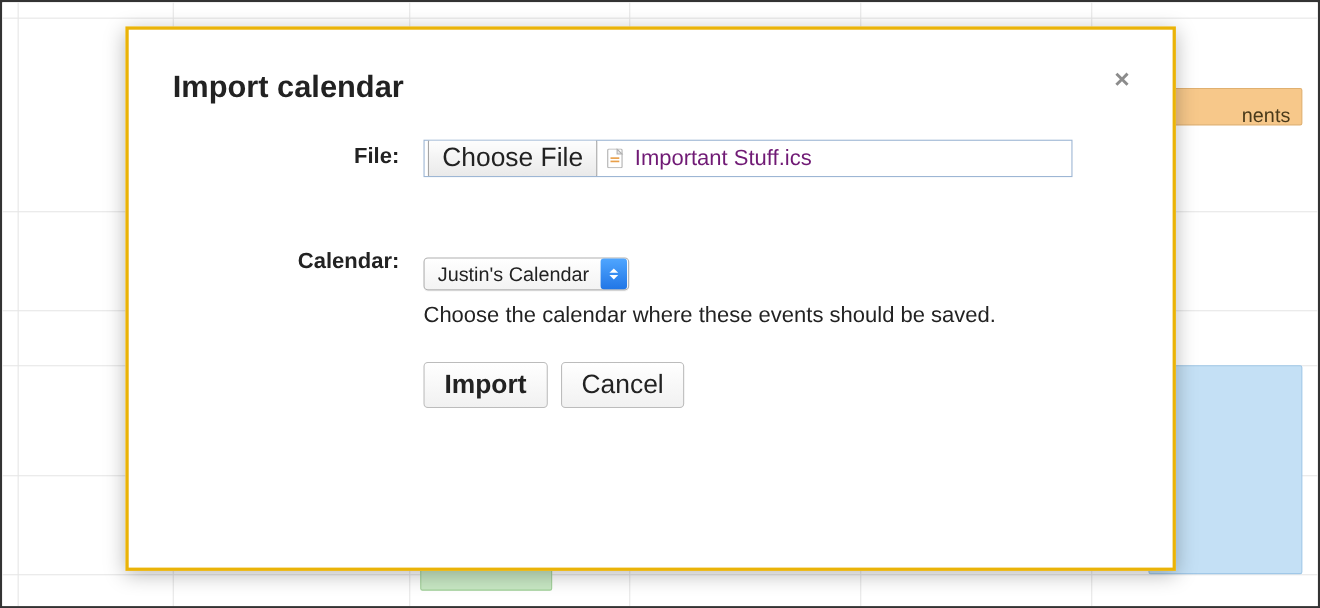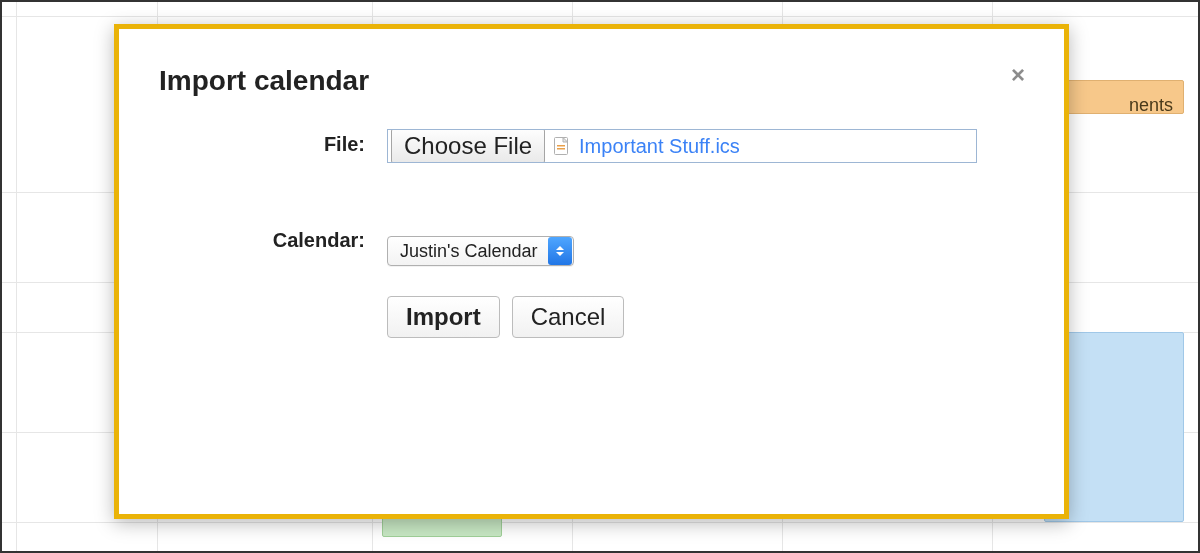--- a/index.html
+++ b/index.html
@@ -77,21 +77,21 @@
       border-radius: 2px;
     }
     
     .dialog {
       position: absolute;
       top: 22px;
       left: 112px;
       width: 955px;
       height: 495px;
       background: #fff;
-      border: 5px solid #eab308;
+      border: 3px solid #eab308;
       box-shadow: 0 4px 18px rgba(0,0,0,0.28);
     }
     .dialog-header {
       padding: 36px 40px 10px 40px;
       position: relative;
     }
     .dialog-title {
       font-size: 28px;
       font-weight: bold;
       color: #222;
@@ -155,21 +155,21 @@
     .file-icon {
       width: 16px;
       height: 18px;
       display: inline-block;
       margin-right: 10px;
       flex-shrink: 0;
     }
     .file-icon svg { display: block; }
     .file-name {
       font-size: 20px;
-      color: #3b82f6;
+      color: #701a75;
     }
     .help-text {
       font-size: 20px;
       color: #222;
       line-height: 1.45;
       max-width: 590px;
       margin-top: 8px;
     }
     .learn-more {
       color: #1a73e8;
@@ -289,20 +289,21 @@
         <label>Calendar:</label>
       </div>
       <div class="field-col">
         <div class="select-wrap">
           <span class="select-value">Justin's Calendar</span>
           <span class="select-arrows">
             <span class="tri up"></span>
             <span class="tri down"></span>
           </span>
         </div>
+        <div class="cal-help">Choose the calendar where these events should be saved.</div>
 
         <div class="button-row">
           <button type="button" class="dlg-btn primary">Import</button>
           <button type="button" class="dlg-btn">Cancel</button>
         </div>
       </div>
     </div>
   </div>
 </div>
 

